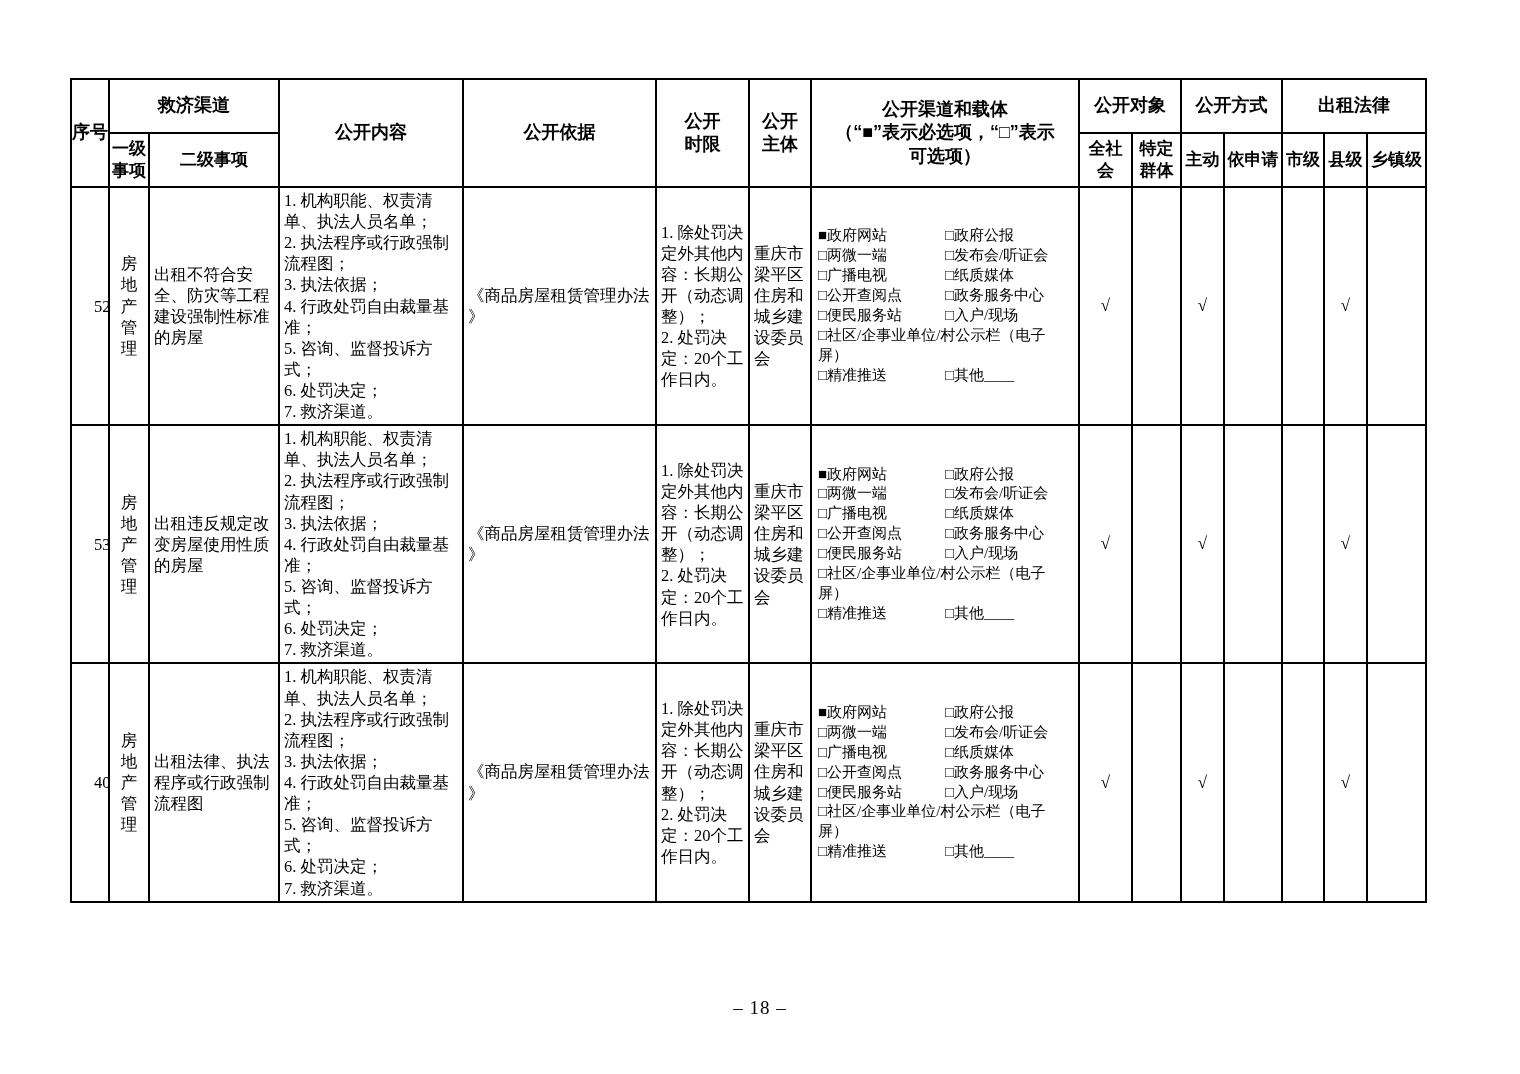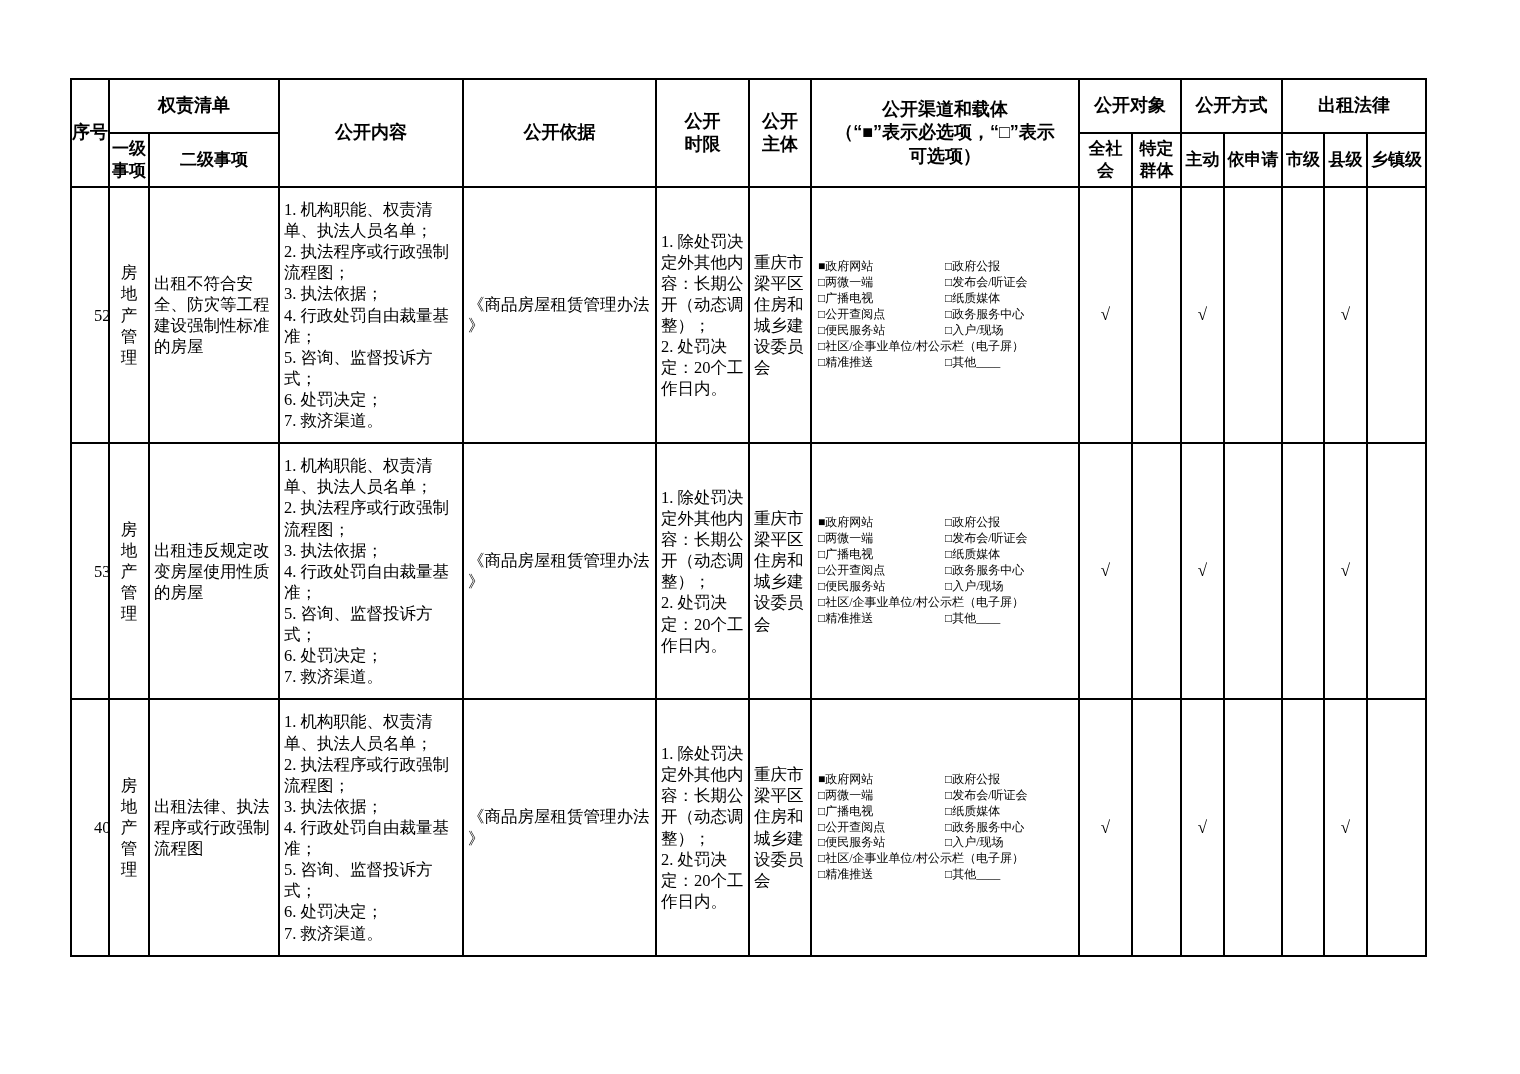--- a/index.html
+++ b/index.html
@@ -29,27 +29,27 @@
   tr.h2 th{height:52px;font-size:17px;padding:0 1px;}
   th.pre{white-space:pre-line;}
   th.channel-h{text-align:left;padding:2px 16px;}
   .ch-title{text-align:center;}
   .ch-note{text-align:center;}
   
   tbody tr{height:237px;}
   .doc td{font-size:16.5px;line-height:1.28;}
   td.c{text-align:center;padding-left:22px;}
   td.wrap{padding:0 8px;}
-  td.left{text-align:left;padding:11px 4px;}
+  td.left{text-align:left;padding:2px 4px;}
   td.pre{white-space:pre-line;}
   td.check{text-align:center;font-size:17px;}
   td.channel{padding:2px 6px;vertical-align:middle;}
   .ch-grid{
     display:grid;grid-template-columns:127px 1fr;
-    line-height:1.33;font-size:12px;text-align:left;
+    line-height:1.33;font-size:15px;text-align:left;
   }
   .ch-grid .span2{grid-column:1 / 3;}
   .footer{
     position:absolute;left:0;top:997px;width:1520px;
     text-align:center;font-size:19px;letter-spacing:1px;
   }
 </style>
 </head>
 <body>
 
@@ -68,21 +68,21 @@
       <col style="width:49px">
         <col style="width:43px">
         <col style="width:58px">
       <col style="width:42px">
         <col style="width:43px">
         <col style="width:59px">
     </colgroup>
     <thead>
       <tr class="h1">
         <th rowspan="2">序号</th>
-        <th colspan="2">权责清单</th>
+        <th colspan="2">救济渠道</th>
         <th rowspan="2">公开内容</th>
         <th rowspan="2">公开依据</th>
         <th rowspan="2" class="pre">公开
 时限</th>
         <th rowspan="2" class="pre">公开
 主体</th>
         <th rowspan="2" class="channel-h">
           <div class="ch-title">公开渠道和载体</div>
           <div class="ch-note">（“■”表示必选项，“□”表示可选项）</div>
         </th>
@@ -244,13 +244,14 @@
         <td class="check">√</td>
         <td class="check"></td>
         <td class="check"></td>
         <td class="check">√</td>
         <td class="check"></td>
       </tr>
 
     </tbody>
   </table>
 
+  <div class="footer">– 18 –</div>
 </div>
 
 </body></html>

